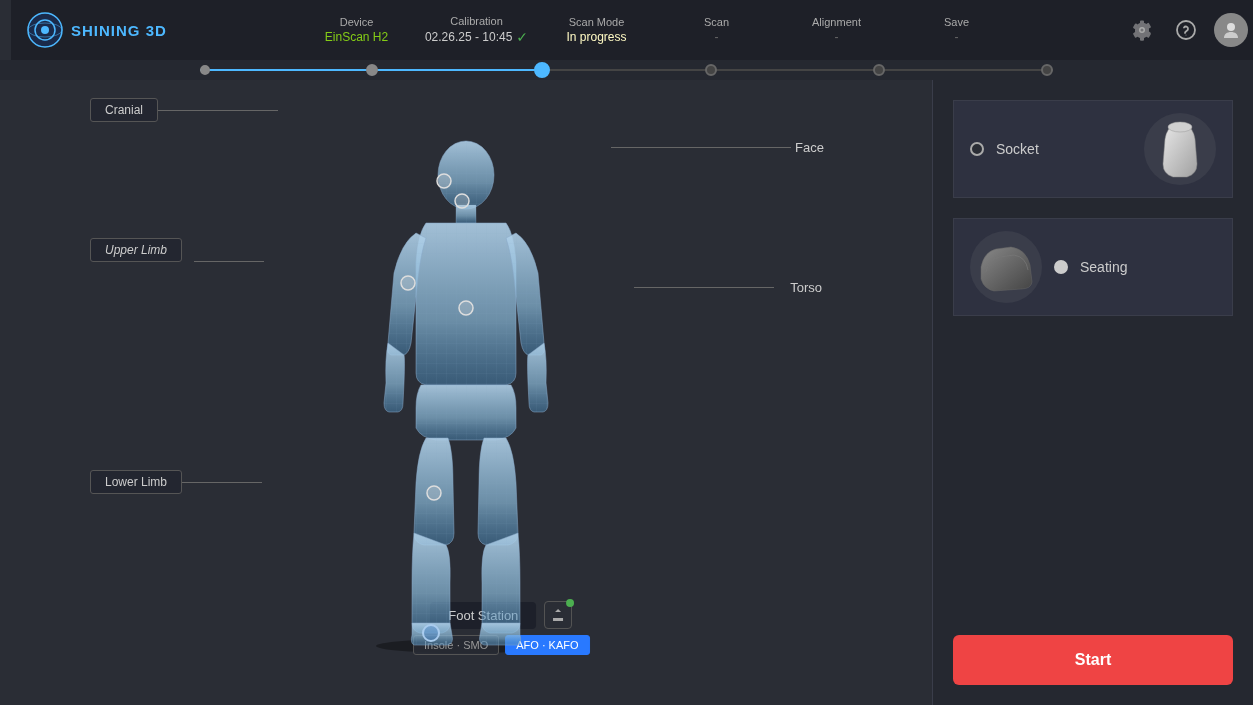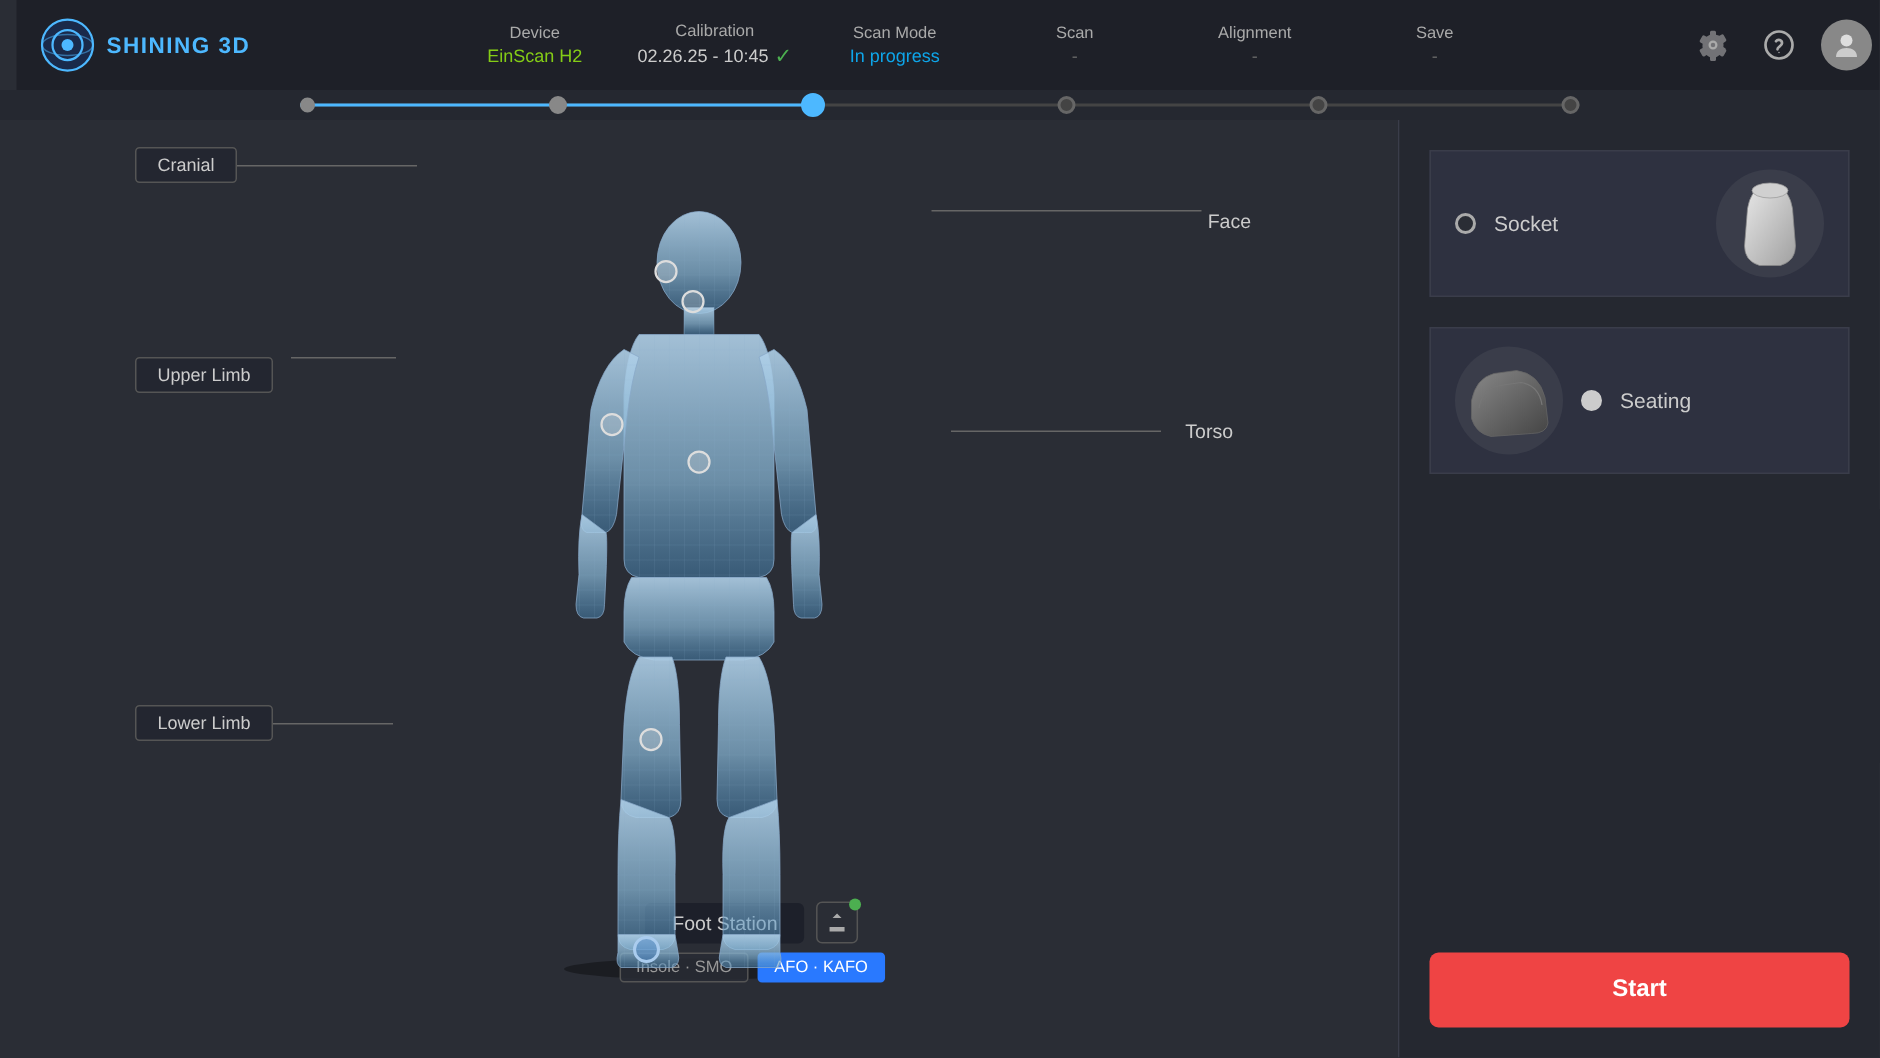--- a/index.html
+++ b/index.html
@@ -57,21 +57,21 @@
     .step-label {
       font-size: 11px;
       color: #aaa;
       margin-bottom: 2px;
     }
     .step-value {
       font-size: 12px;
       color: #ccc;
     }
     .step-value.active {
-      color: #0ea5e9;
+      color: #fef9c3;
     }
     .step-value.dash {
       color: #666;
     }
     .step-value.checkmark {
       color: #84cc16;
     }
     .header-icons {
       display: flex;
       align-items: center;
@@ -406,31 +406,31 @@
 
 <div class="main-content">
 
   <div class="body-panel">
 
     <div style="position:absolute; top:18px; left:90px; display:flex; align-items:center; gap:0;">
       <div style="background:rgba(35,38,48,0.92);border:1px solid #555;color:#ccc;font-size:12px;padding:4px 14px;border-radius:3px;">Cranial</div>
       <div style="width:120px;height:1px;background:#666;margin-left:0;"></div>
     </div>
 
-    <div style="position:absolute; top:158px; left:90px; display:flex; align-items:flex-start; gap:12px;">
+    <div style="position:absolute; top:158px; left:90px; display:flex; align-items:flex-end; gap:12px;font-style:italic;">
       <div style="background:rgba(35,38,48,0.92);border:1px solid #555;color:#ccc;font-size:12px;padding:4px 14px;border-radius:3px;">Upper Limb</div>
       <div style="width:70px;height:1px;background:#666;"></div>
     </div>
 
     <div style="position:absolute; top:390px; left:90px; display:flex; align-items:center; gap:0;">
       <div style="background:rgba(35,38,48,0.92);border:1px solid #555;color:#ccc;font-size:12px;padding:4px 14px;border-radius:3px;">Lower Limb</div>
       <div style="width:80px;height:1px;background:#666;"></div>
     </div>
 
-    <div style="position:absolute; top:60px; right:98px; display:flex; align-items:flex-start; gap:0;">
+    <div style="position:absolute; top:60px; right:108px; display:flex; align-items:center; gap:0;">
       <div style="width:180px;height:1px;background:#666;"></div>
       <span style="color:#ccc;font-size:13px;margin-left:4px;">Face</span>
     </div>
 
     <div style="position:absolute; top:200px; right:110px; display:flex; align-items:center; gap:0;">
       <div style="width:140px;height:1px;background:#666;"></div>
       <span style="color:#ccc;font-size:13px;margin-left:16px;">Torso</span>
     </div>
 
     <div class="body-model-area">

